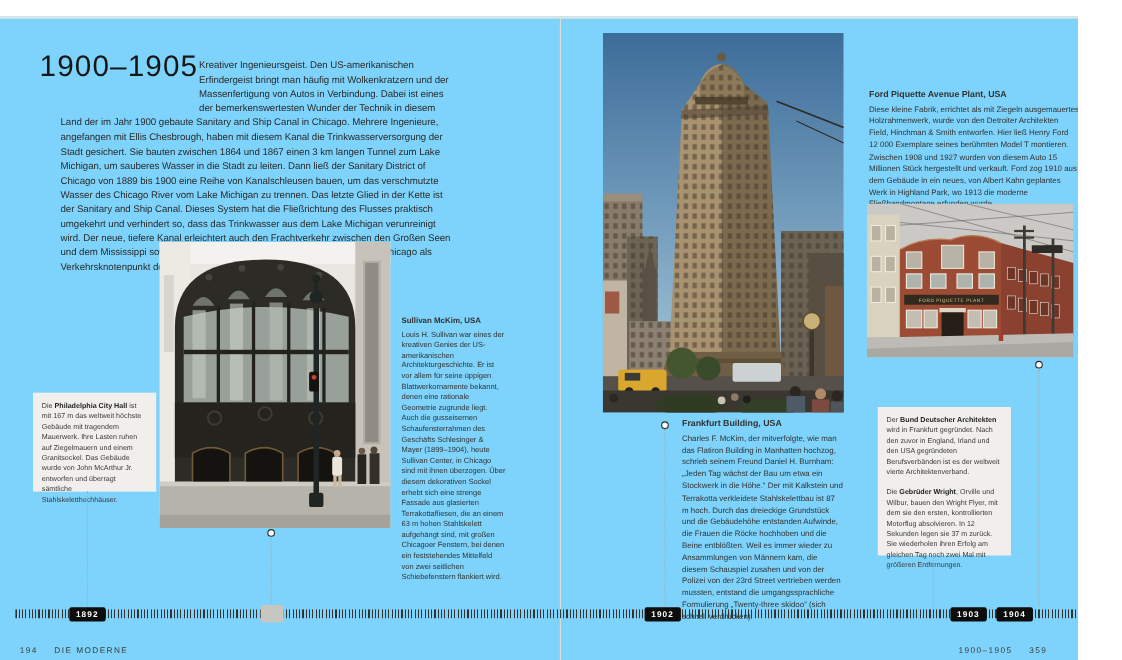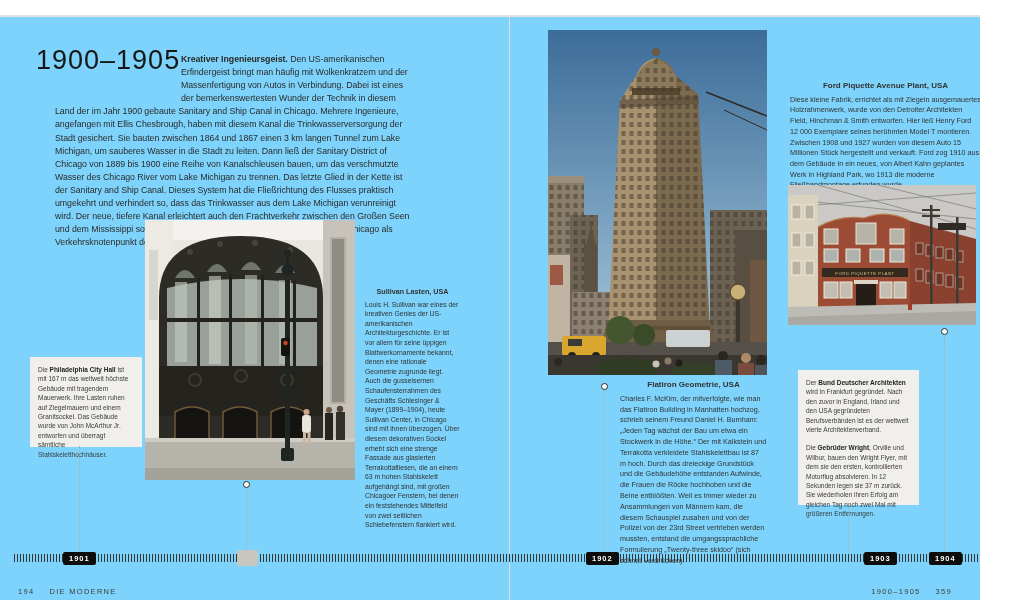--- a/index.html
+++ b/index.html
@@ -7,29 +7,29 @@
           font-family:"Liberation Sans",sans-serif;color:#222220;margin-top:15px;}
   .top-edge{position:absolute;left:0;top:0;width:1020px;height:2px;background:#e3e3e1;}
   .gutter{position:absolute;left:509px;top:0;width:1px;height:600px;background:#ddddda;}
 
   .era-heading{position:absolute;left:36px;top:30px;font-size:27px;letter-spacing:1px;
                color:#161614;font-weight:400;}
 
   .intro{position:absolute;left:55px;top:38px;width:356px;font-size:8.8px;line-height:13.1px;
          letter-spacing:-0.05px;color:#2b2b29;text-align:left;}
   .intro .head-spacer{float:left;width:126px;height:40px;}
-  .lead{font-weight:bold;}
+  .lead{font-weight:normal;}
 
   .photo{position:absolute;display:block;}
   .img-sullivan{left:145px;top:205px;}
   .img-flatiron{left:548px;top:15px;}
   .img-ford{left:788px;top:170px;}
 
   .col{position:absolute;}
-  .col h3{margin:0 0 3px 0;font-size:7.6px;text-align:center;}
+  .col h3{margin:0 0 3px 0;font-size:7.6px;}
   .col p{margin:0;}
   .sullivan-col{left:365px;top:272px;width:95px;font-size:6.8px;line-height:9.6px;color:#333331;}
   .sullivan-col h3{font-size:7.2px;}
   .flatiron-col{left:620px;top:365px;width:147px;font-size:7.2px;line-height:10.8px;color:#333331;}
   .flatiron-col h3{font-size:8px;}
   .ford-col{left:790px;top:66px;width:191px;font-size:7.2px;line-height:10.7px;color:#333331;}
   .ford-col h3{font-size:8px;}
 
   .note{position:absolute;background:#f0efeb;padding:8px 8px;box-sizing:border-box;
         font-size:6.5px;line-height:9.4px;color:#3a3a38;}
@@ -50,21 +50,21 @@
         background:#fff;}
   .n-sullivan{left:243px;top:466px;}
   .n-flatiron{left:601px;top:368px;}
   .n-ford{left:941px;top:313px;}
 
   .ruler{position:absolute;left:14px;top:539px;width:993px;height:8px;
          background:repeating-linear-gradient(90deg,#333330 0 1px,transparent 1px 3px);}
   .yearbox{position:absolute;top:537px;height:13px;padding:0 6px;background:#0d0d0c;color:#fff;
            font-size:7.5px;font-weight:bold;letter-spacing:1px;display:flex;align-items:center;
            border-radius:2px;}
-  .y-1901{left:63px;} .y-1902{left:586px;} .y-1903{left:864px;} .y-1904{left:929px;}
+  .y-1901{left:63px;} .y-1902{left:586px;} .y-1903{left:864px;} .y-1904{left:906px;}
   .graybox{position:absolute;left:237px;top:535px;width:21px;height:16px;background:#c7c6c1;
            border-radius:2px;}
 
   .footer{position:absolute;top:572px;font-size:7.5px;letter-spacing:1.3px;color:#3d3d3b;
           display:flex;gap:15px;justify-content:space-between;}
   .footer-left{left:18px;}
   .footer-right{right:28px;}
 </style>
 </head>
 <body>
@@ -145,21 +145,21 @@
       <circle cx="195" cy="189" r="3.2" fill="#53453a"></circle>
       <rect x="191" y="192" width="9" height="28" fill="#33302a"></rect>
     </g>
   </svg>
 
   <div class="note note-phil">
     <p><span>Die </span><b>Philadelphia City Hall</b><span> ist mit 167 m das weltweit höchste Gebäude mit tragendem Mauerwerk. Ihre Lasten ruhen auf Ziegelmauern und einem Granitsockel. Das Gebäude wurde von John McArthur Jr. entworfen und überragt sämtliche Stahlskeletthochhäuser.</span></p>
   </div>
 
   <div class="col sullivan-col">
-    <h3>Sullivan Lasten, USA</h3>
+    <h3>Sullivan McKim, USA</h3>
     <p>Louis H. Sullivan war eines der kreativen Genies der US-amerikanischen Architekturgeschichte. Er ist vor allem für seine üppigen Blattwerkornamente bekannt, denen eine rationale Geometrie zugrunde liegt. Auch die gusseisernen Schaufensterrahmen des Geschäfts Schlesinger &amp; Mayer (1899–1904), heute Sullivan Center, in Chicago sind mit ihnen überzogen. Über diesem dekorativen Sockel erhebt sich eine strenge Fassade aus glasierten Terrakottafliesen, die an einem 63 m hohen Stahlskelett aufgehängt sind, mit großen Chicagoer Fenstern, bei denen ein feststehendes Mittelfeld von zwei seitlichen Schiebefenstern flankiert wird.</p>
   </div>
 
   <svg class="photo img-flatiron" width="219" height="345" viewBox="0 0 219 345">
     <defs>
       <linearGradient id="sky" x1="0" y1="0" x2="0" y2="1">
         <stop offset="0" stop-color="#3c6c99"></stop>
           <stop offset="0.85" stop-color="#9cc0d6"></stop>
       </linearGradient>
       <pattern id="win" width="8" height="9" patternUnits="userSpaceOnUse">
@@ -224,21 +224,21 @@
         <circle cx="120" cy="331" r="3.5" fill="#8a7a66"></circle>
           <circle cx="131" cy="333" r="3.5" fill="#1f1e1b"></circle>
         <circle cx="108" cy="334" r="3.5" fill="#c9c2b6"></circle>
           <circle cx="10" cy="332" r="4" fill="#2a2823"></circle>
       </g>
     </g>
   </svg>
 
   <div class="node n-flatiron"></div>
   <div class="col flatiron-col">
-    <h3>Flatiron Geometrie, USA</h3>
+    <h3>Frankfurt Building, USA</h3>
     <p>Charles F. McKim, der mitverfolgte, wie man das Flatiron Building in Manhatten hochzog, schrieb seinem Freund Daniel H. Burnham: „Jeden Tag wächst der Bau um etwa ein Stockwerk in die Höhe.“ Der mit Kalkstein und Terrakotta verkleidete Stahlskelettbau ist 87 m hoch. Durch das dreieckige Grundstück und die Gebäudehöhe entstanden Aufwinde, die Frauen die Röcke hochhoben und die Beine entblößten. Weil es immer wieder zu Ansammlungen von Männern kam, die diesem Schauspiel zusahen und von der Polizei von der 23rd Street vertrieben werden mussten, entstand die umgangssprachliche Formulierung „Twenty-three skidoo“ (sich schnell verdrücken).</p>
   </div>
 
   <div class="col ford-col">
     <h3>Ford Piquette Avenue Plant, USA</h3>
     <p>Diese kleine Fabrik, errichtet als mit Ziegeln ausgemauertes Holzrahmenwerk, wurde von den Detroiter Architekten Field, Hinchman &amp; Smith entworfen. Hier ließ Henry Ford 12 000 Exemplare seines berühmten Model T montieren. Zwischen 1908 und 1927 wurden von diesem Auto 15 Millionen Stück hergestellt und verkauft. Ford zog 1910 aus dem Gebäude in ein neues, von Albert Kahn geplantes Werk in Highland Park, wo 1913 die moderne Fließbandmontage erfunden wurde.</p>
   </div>
 
   <svg class="photo img-ford" width="188" height="140" viewBox="0 0 188 140">
     <rect width="188" height="140" fill="#cac9c5"></rect>
@@ -313,21 +313,21 @@
 
   <div class="leader l-1901"></div>
   <div class="node n-sullivan"></div>
   <div class="leader l-sullivan"></div>
   <div class="leader l-1902"></div>
   <div class="leader l-1903"></div>
   <div class="node n-ford"></div>
   <div class="leader l-1904"></div>
 
   <div class="ruler"></div>
-  <div class="yearbox y-1901">1901</div>
+  <div class="yearbox y-1901">1892</div>
   <div class="graybox"></div>
   <div class="yearbox y-1902">1902</div>
   <div class="yearbox y-1903">1903</div>
   <div class="yearbox y-1904">1904</div>
 
   <div class="footer footer-left">
     <span>194</span>
     <span>DIE MODERNE</span>
   </div>
   <div class="footer footer-right">

